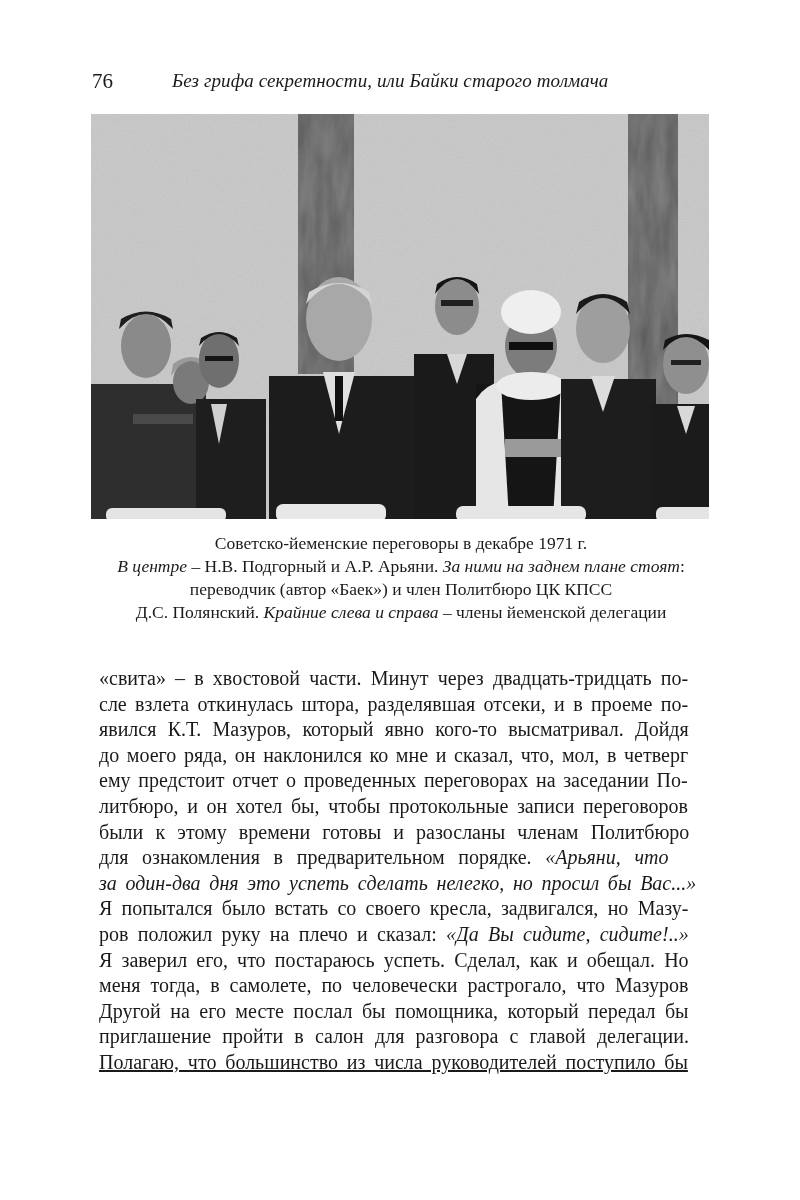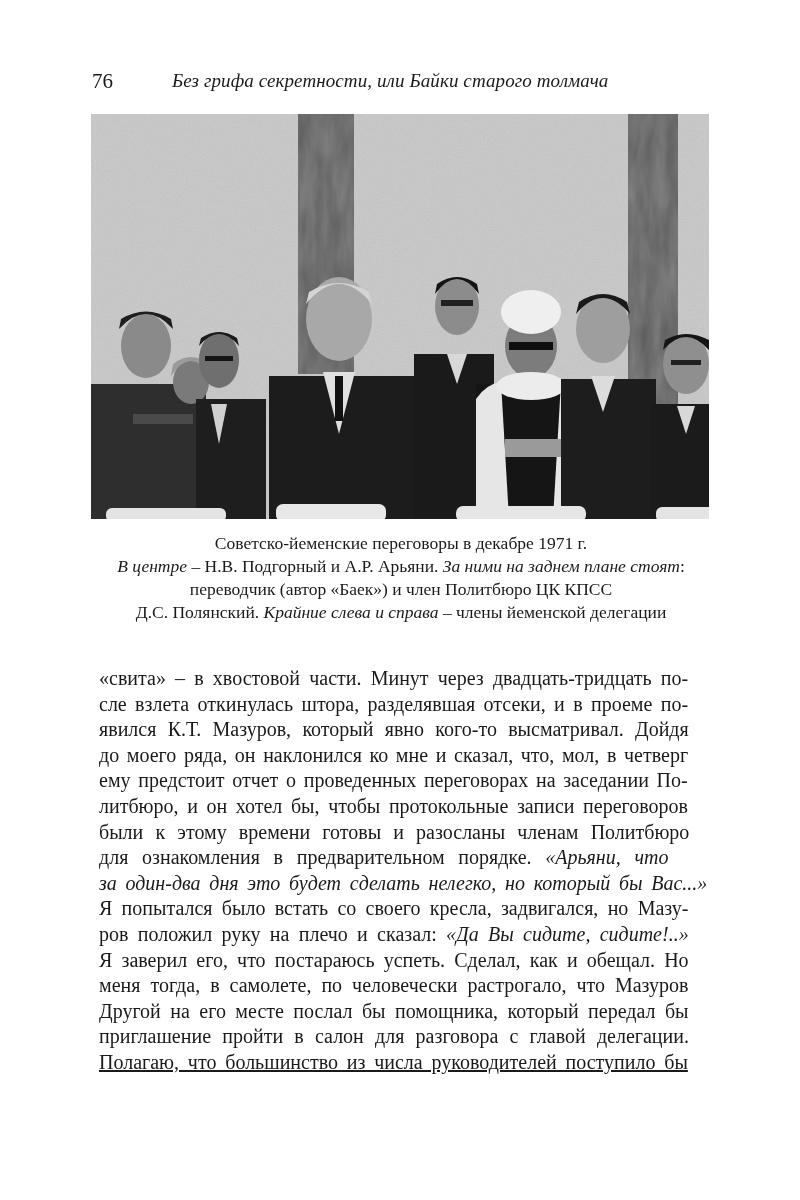--- a/index.html
+++ b/index.html
@@ -195,21 +195,21 @@
 
 <div class="body-text">
   <span class="line" style="display: block; text-align: left; text-align-last: left; word-spacing: 4.17773px;"><span>«свита» – в хвостовой части. Минут через двадцать-тридцать по-</span></span>
   <span class="line" style="display: block; text-align: right; text-align-last: left; word-spacing: 3.37326px;"><span>сле взлета откинулась штора, разделявшая отсеки, и в проеме по-</span></span>
   <span class="line" style="display: block; text-align: left; text-align-last: left; word-spacing: 6.28125px;"><span>явился К.Т. Мазуров, который явно кого-то высматривал. Дойдя</span></span>
   <span class="line" style="display: block; text-align: right; text-align-last: left; word-spacing: 2.63281px;"><span>до моего ряда, он наклонился ко мне и сказал, что, мол, в четверг</span></span>
   <span class="line" style="display: block; text-align: left; text-align-last: left; word-spacing: 2.67773px;"><span>ему предстоит отчет о проведенных переговорах на заседании По-</span></span>
   <span class="line" style="display: block; text-align: left; text-align-last: left; word-spacing: 3.60156px;"><span>литбюро, и он хотел бы, чтобы протокольные записи переговоров</span></span>
   <span class="line" style="display: block; text-align: left; text-align-last: left; word-spacing: 7.16602px;"><span>были к этому времени готовы и разосланы членам Политбюро</span></span>
   <span class="line" style="display: block; text-align: left; text-align-last: left; word-spacing: 8.67188px;"><span>для ознакомления в предварительном порядке. </span><em>«Арьяни, что</em></span>
-  <span class="line" style="display: block; text-align: left; text-align-last: left; word-spacing: 3.69687px;"><em>за один-два дня это будет сделать нелегко, но который бы Вас...»</em></span>
+  <span class="line" style="display: block; text-align: left; text-align-last: left; word-spacing: 3.69687px;"><em>за один-два дня это успеть сделать нелегко, но просил бы Вас...»</em></span>
   <span class="line" style="display: block; text-align: left; text-align-last: left; word-spacing: 4.28125px;"><span>Я попытался было встать со своего кресла, задвигался, но Мазу-</span></span>
   <span class="line" style="display: block; text-align: left; text-align-last: left; word-spacing: 4.27656px;"><span>ров положил руку на плечо и сказал: </span><em>«Да Вы сидите, сидите!..»</em></span>
   <span class="line" style="display: block; text-align: left; text-align-last: left; word-spacing: 4.16094px;"><span>Я заверил его, что постараюсь успеть. Сделал, как и обещал. Но</span></span>
   <span class="line" style="display: block; text-align: left; text-align-last: left; word-spacing: 4.98438px;"><span>меня тогда, в самолете, по человечески растрогало, что Мазуров</span></span>
   <span class="line" style="display: block; text-align: left; text-align-last: left; word-spacing: 4.46701px;"><span>Другой на его месте послал бы помощника, который передал бы</span></span>
   <span class="line" style="display: block; text-align: left; text-align-last: left; word-spacing: 6.2207px;"><span>приглашение пройти в салон для разговора с главой делегации.</span></span>
   <span class="line last" style="display: block; text-align: left; text-align-last: left; word-spacing: 3.81027px;"><span>Полагаю, что большинство из числа руководителей поступило бы</span></span>
 </div>
 
 </body></html>

